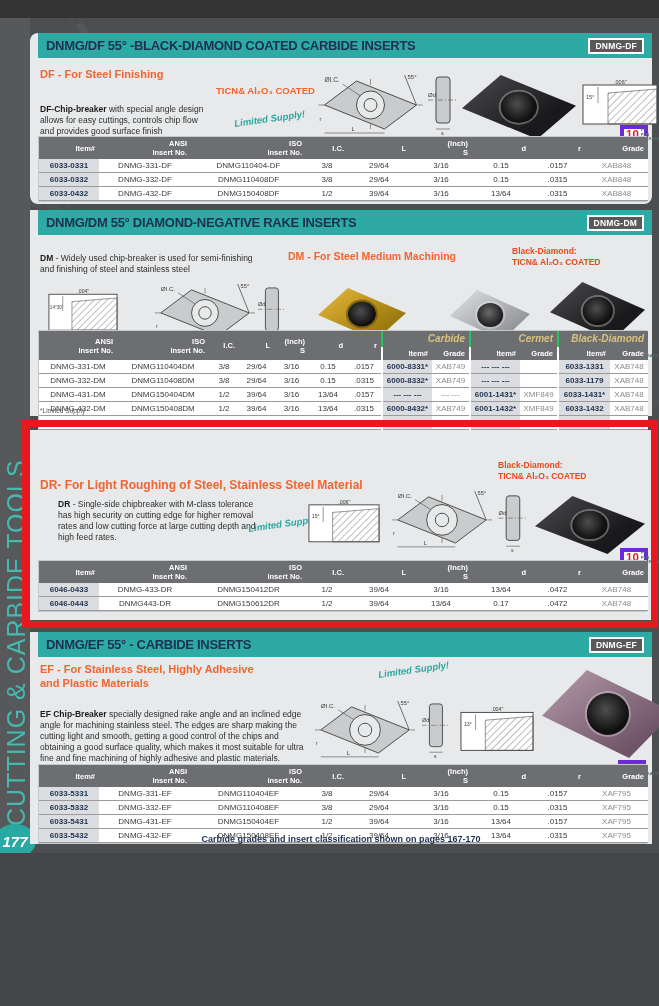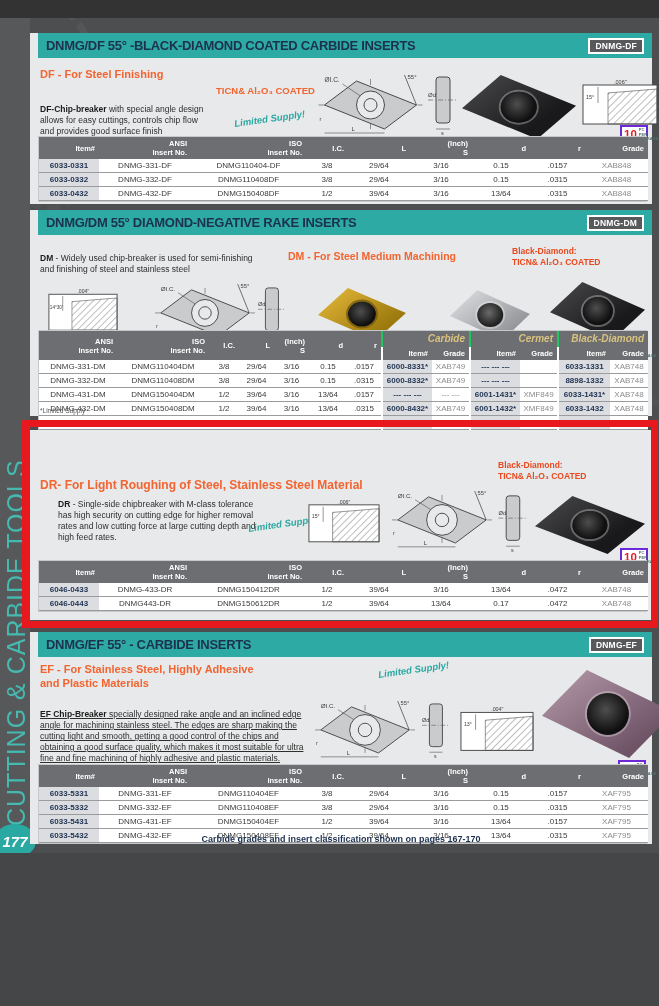--- a/index.html
+++ b/index.html
@@ -35,21 +35,21 @@
     font-size:8.5px; padding:1px 5px; letter-spacing:.2px;
   }
   .section-heading { position:absolute; color:#f26430; font-weight:bold; font-size:11px; white-space:pre-line; line-height:1.3; }
   .desc { position:absolute; font-size:8.5px; color:#2e2e2e; line-height:1.3; white-space:pre-line; }
   .desc b { color:#1c1c1c; }
   .coated { position:absolute; color:#f26430; font-weight:bold; font-size:9.5px; }
   .limited { position:absolute; color:#2aa8a2; font-weight:bold; font-style:italic; font-size:9.5px; transform:rotate(-8deg); }
   .bd-label { position:absolute; color:#e8491f; font-weight:bold; font-size:8.5px; white-space:pre-line; line-height:1.35; }
   
   .pkg-badge {
-    position:absolute; width:28px; height:20px; background:#fff; border:2px solid #6d28d9;
+    position:absolute; width:28px; height:20px; background:#fff; border:4px solid #6d28d9;
     display:flex; align-items:center; padding:1px 2px; gap:2px;
   }
   .pkg-qty { color:#e8191f; font-weight:bold; font-size:11.5px; line-height:1; }
   .pkg-label { font-size:4px; color:#4f6f6d; font-weight:bold; line-height:1.1; width:12px; }
   
   .table-wrap { position:absolute; background:#fff; border:1px solid #c7c8ca; }
   table { width:100%; border-collapse:collapse; table-layout:fixed; }
   thead th {
     background:#6d6e71; color:#fff; font-size:7.5px; font-weight:bold;
     white-space:pre-line; line-height:1.2; padding:2px 4px; text-align:right;margin-left:28px;
@@ -112,21 +112,21 @@
   <div class="gear" style="left:18px; top:130px; width:64px; height:64px; opacity:.35;"></div>
   <div class="gear" style="left:-35px; top:260px; width:100px; height:100px; opacity:.4;"></div>
   <div class="gear" style="left:-15px; top:690px; width:80px; height:80px; opacity:.35;"></div>
   <div class="gear" style="left:600px; top:380px; width:90px; height:90px; opacity:.3;"></div>
 
   <div class="side-strip"></div>
   <div class="side-text">CUTTING &amp; CARBIDE TOOLS</div>
   <div class="page-num">177</div>
   <div class="bottom-band"></div>
 
-  <div class="card" style="top:15px; height:171px;">
+  <div class="card" style="top:15px; height:171px;border-radius:8px;">
     <div class="card-header">
       <span class="card-title">DNMG/DF 55° -BLACK-DIAMOND COATED CARBIDE INSERTS</span>
       <span class="badge">DNMG-DF</span>
     </div>
     <div class="section-heading" style="left:10px; top:34px;">DF - For Steel Finishing</div>
     <div class="desc" style="left:10px; top:60px; width:172px;">
       <b>DF-Chip-breaker</b><span> with special angle design allows for easy cuttings, controls chip flow and provides good surface finish</span>
     </div>
     <div class="coated" style="left:186px; top:52px;">TICN&amp; Al₂O₃ COATED</div>
     <div class="limited" style="left:204px; top:80px;">Limited Supply!</div>
@@ -353,21 +353,21 @@
               <td>DNMG110408DM</td>
               <td>3/8</td>
               <td>29/64</td>
               <td>3/16</td>
               <td>0.15</td>
               <td>.0315</td>
               <td>6000-8332*</td>
               <td>XAB749</td>
               <td>--- --- ---</td>
               <td></td>
-              <td>8898-1332</td>
+              <td>6033-1179</td>
               <td>XAB748</td>
             </tr>
             <tr>
               <td>DNMG-431-DM</td>
               <td>DNMG150404DM</td>
               <td>1/2</td>
               <td>39/64</td>
               <td>3/16</td>
               <td>13/64</td>
               <td>.0157</td>
@@ -519,21 +519,21 @@
   </div>
 
   <div class="card" style="top:614px; height:212px;">
     <div class="card-header">
       <span class="card-title">DNMG/EF 55° - CARBIDE INSERTS</span>
       <span class="badge">DNMG-EF</span>
     </div>
     <div class="section-heading" style="left:10px; top:30px;">EF - For Stainless Steel, Highly Adhesive
 and Plastic Materials</div>
     <div class="limited" style="left:348px; top:32px;">Limited Supply!</div>
-    <div class="desc" style="left:10px; top:66px; width:266px;text-decoration:underline;">
+    <div class="desc" style="left:10px; top:66px; width:266px;">
       <b>EF Chip-Breaker</b><span> specially designed rake angle and an inclined edge angle for machining stainless steel. The edges are sharp making the cutting light and smooth, getting a good control of the chips and obtaining a good surface quality, which makes it most suitable for ultra fine and fine machining of highly adhesive and plastic materials.</span>
     </div>
 
     <svg class="drawing" style="left:285px; top:64px;" width="100" height="64" viewBox="0 0 104 64">
       <line x1="0" y1="34" x2="104" y2="34" stroke="#666" stroke-width="0.7" stroke-dasharray="6 2 1 2"></line>
       <line x1="52" y1="8" x2="52" y2="60" stroke="#666" stroke-width="0.7" stroke-dasharray="6 2 1 2"></line>
       <polygon points="6,34 38,10 98,34 66,58" fill="#c9cbcd" stroke="#4a4a4a"></polygon>
       <circle cx="52" cy="34" r="16" fill="#e8e9ea" stroke="#4a4a4a"></circle>
       <circle cx="52" cy="34" r="7" fill="#e8e9ea" stroke="#4a4a4a"></circle>
       <line x1="98" y1="34" x2="86" y2="4" stroke="#4a4a4a" stroke-width="0.8"></line>

